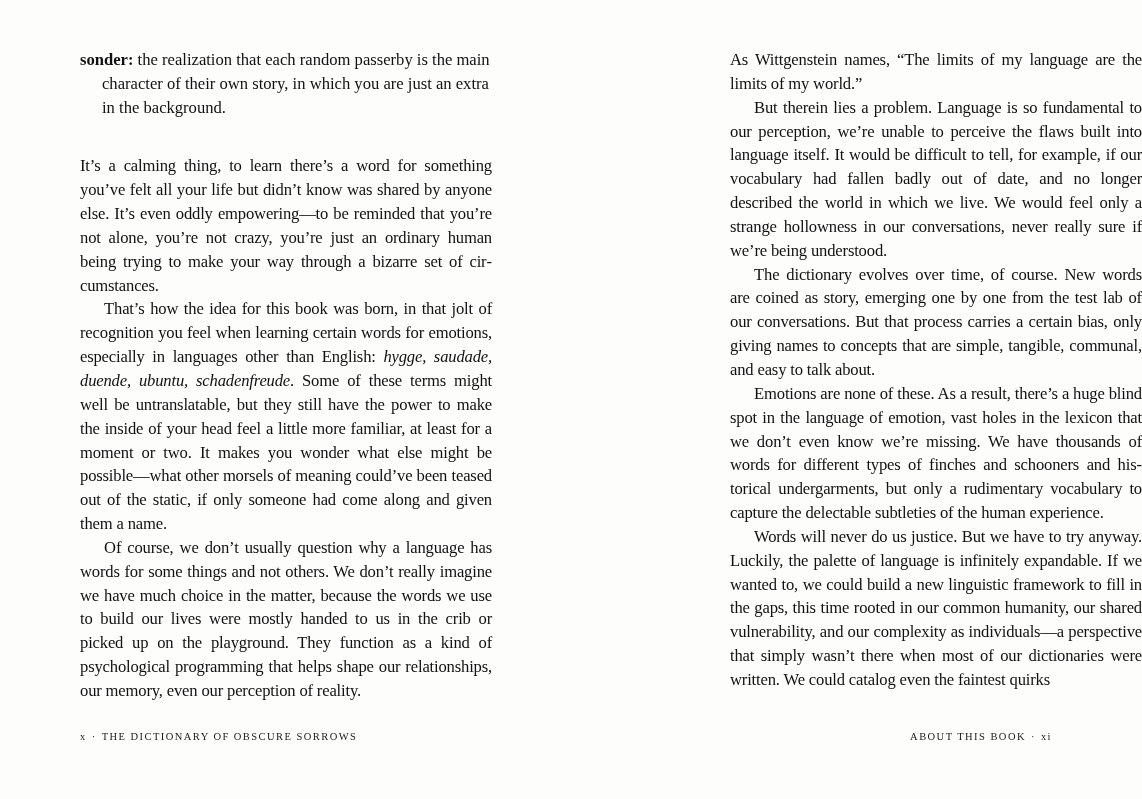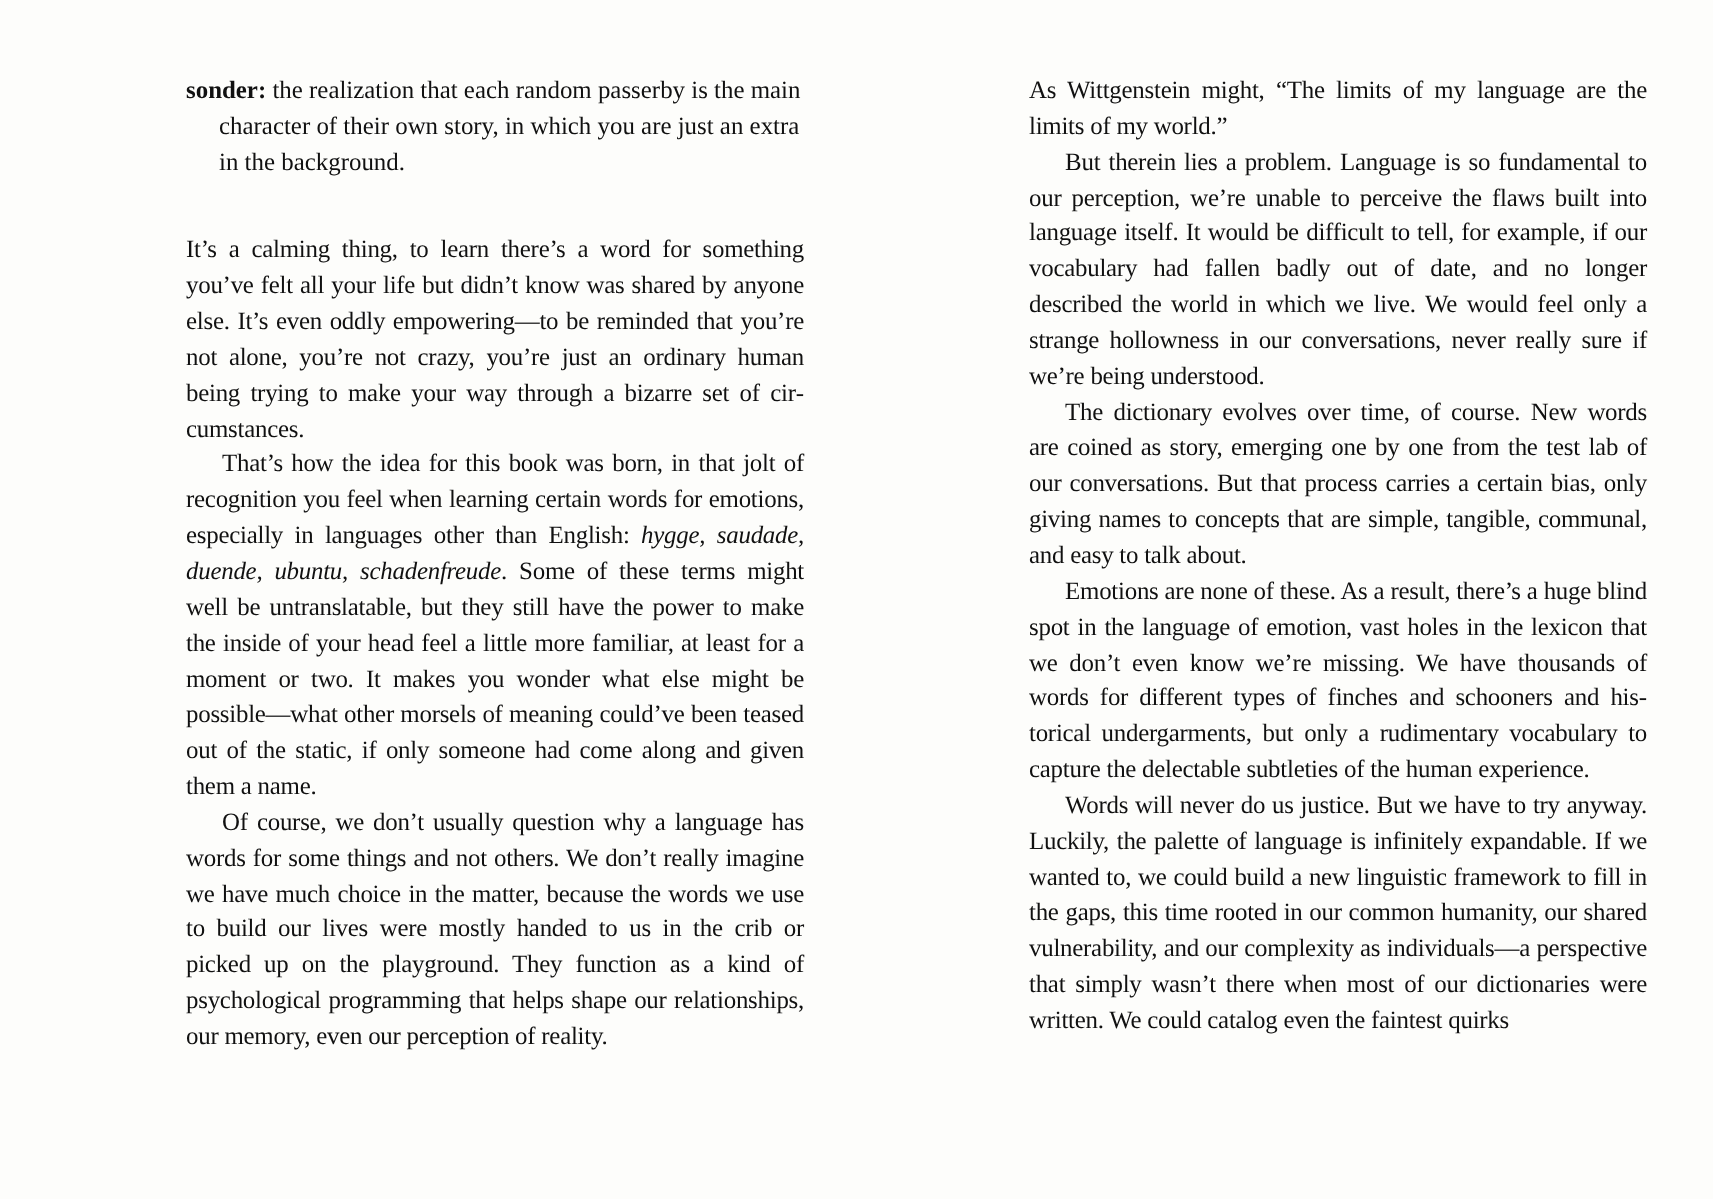--- a/index.html
+++ b/index.html
@@ -23,21 +23,21 @@
   }
 
   .spread {
     position: absolute;
     top: 48px;
     left: 0;
     width: 1142px;
     height: 645px;
     display: flex;
     flex-direction: row;
-    justify-content: center;
+    justify-content: space-between;
   }
 
   .column {
     width: 412px;
     box-sizing: border-box;
   }
 
   .column-left {
     margin-left: 80px;
   }
@@ -145,28 +145,35 @@
       <p class="para last-line-left">It’s a calming thing, to learn there’s a word for something you’ve felt all your life but didn’t know was shared by anyone else. It’s even oddly empowering—to be reminded that you’re not alone, you’re not crazy, you’re just an ordinary human being trying to make your way through a bizarre set of cir­cumstances.</p>
 
       <p class="para indent last-line-left"><span>That’s how the idea for this book was born, in that jolt of recognition you feel when learning certain words for emotions, especially in languages other than English: </span><span class="foreign">hygge, saudade, duende, ubuntu, schadenfreude</span><span>. Some of these terms might well be untranslatable, but they still have the power to make the inside of your head feel a little more familiar, at least for a moment or two. It makes you wonder what else might be possible—what other morsels of meaning could’ve been teased out of the static, if only someone had come along and given them a name.</span></p>
 
       <p class="para indent last-line-left">Of course, we don’t usually question why a language has words for some things and not others. We don’t really imagine we have much choice in the matter, because the words we use to build our lives were mostly handed to us in the crib or picked up on the playground. They function as a kind of psychological programming that helps shape our relationships, our memory, even our perception of reality.</p>
 
     </div>
 
     <div class="column column-right">
 
-      <p class="para last-line-left">As Wittgenstein might, “The limits of my language are the limits of my world.”</p>
+      <p class="para last-line-left">As Wittgenstein names, “The limits of my language are the limits of my world.”</p>
 
       <p class="para indent last-line-left">But therein lies a problem. Language is so fundamental to our perception, we’re unable to perceive the flaws built into language itself. It would be difficult to tell, for example, if our vocabulary had fallen badly out of date, and no longer described the world in which we live. We would feel only a strange hollowness in our conversations, never really sure if we’re being understood.</p>
 
       <p class="para indent last-line-left">The dictionary evolves over time, of course. New words are coined as story, emerging one by one from the test lab of our conversations. But that process carries a certain bias, only giving names to concepts that are simple, tangible, com­munal, and easy to talk about.</p>
 
       <p class="para indent last-line-left">Emotions are none of these. As a result, there’s a huge blind spot in the language of emotion, vast holes in the lexicon that we don’t even know we’re missing. We have thousands of words for different types of finches and schooners and his­torical undergarments, but only a rudimentary vocabulary to capture the delectable subtleties of the human experience.</p>
 
       <p class="para indent last-line-left">Words will never do us justice. But we have to try anyway. Luckily, the palette of language is infinitely expandable. If we wanted to, we could build a new linguistic framework to fill in the gaps, this time rooted in our common humanity, our shared vulnerability, and our complexity as individuals—a perspective that simply wasn’t there when most of our dictio­naries were written. We could catalog even the faintest quirks</p>
 
     </div>
 
   </div>
 
+  <div class="footer">
+
+    <div class="footer-left"><span class="folio">x</span><span class="footer-sep">·</span><span class="running-head">THE DICTIONARY OF OBSCURE SORROWS</span></div>
+
+    <div class="footer-right"><span class="running-head">ABOUT THIS BOOK</span><span class="footer-sep">·</span><span class="folio">xi</span></div>
+
+  </div>
 
 </div>
 
 </body></html>

